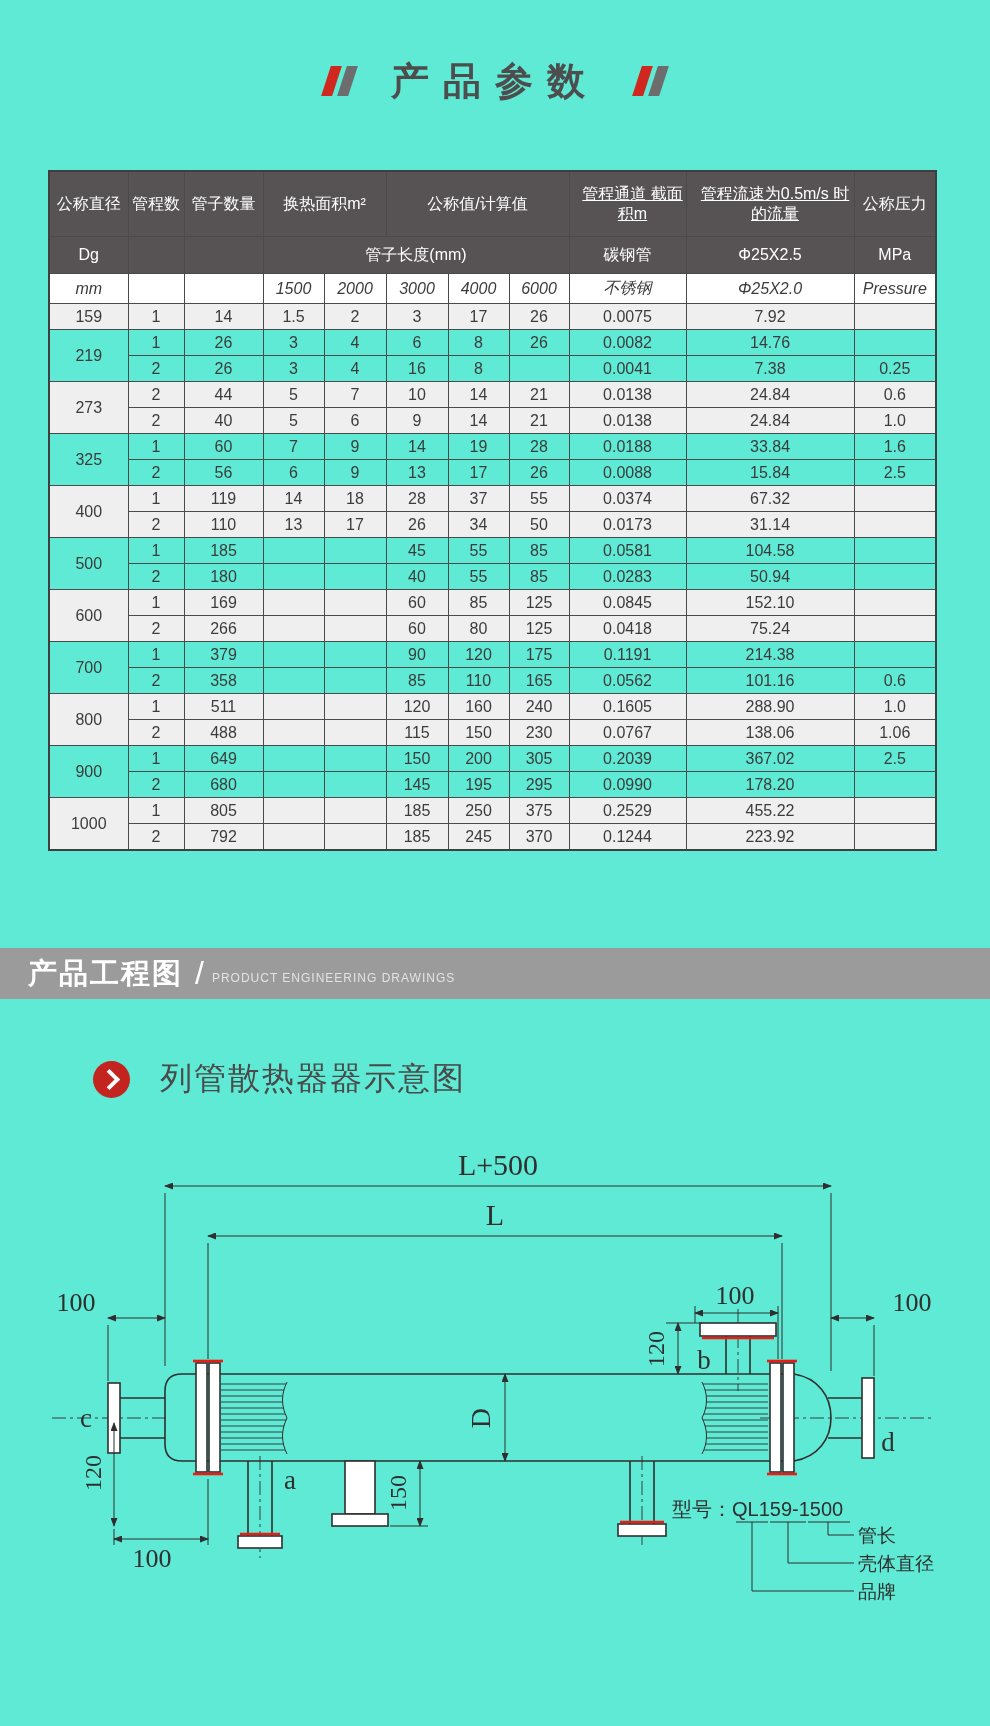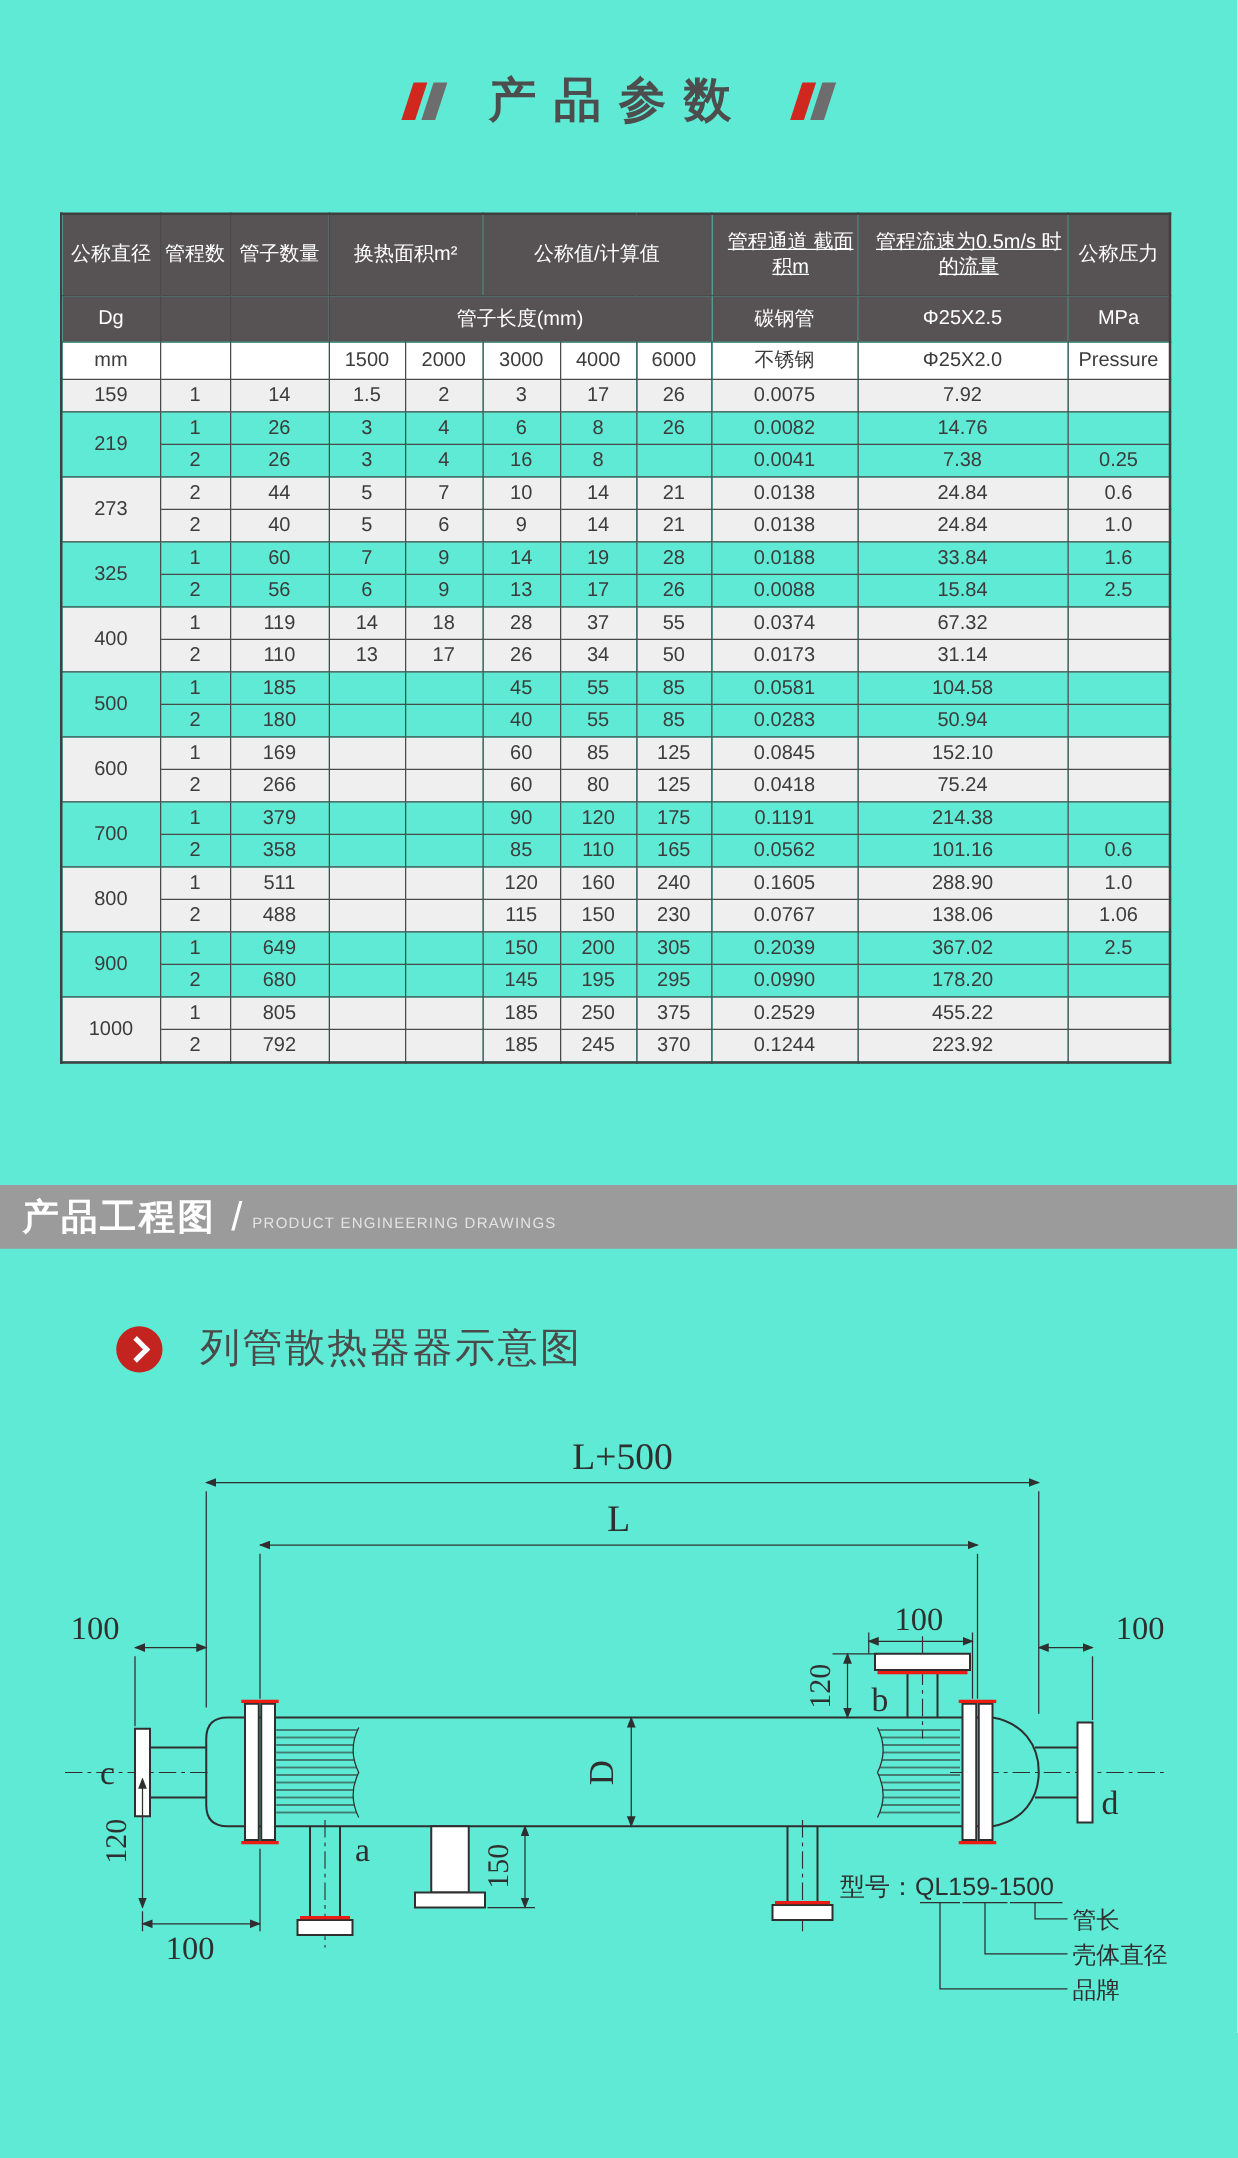--- a/index.html
+++ b/index.html
@@ -14,26 +14,26 @@
   .page-title{font-size:38px;font-weight:bold;color:#4d4d4d;letter-spacing:14px;line-height:46px;}
 
   
   table.spec{border-collapse:collapse;table-layout:fixed;width:887px;margin:66px 0 0 48px;
     border:2px solid #3f3f3f;font-size:16px;color:#3c3c3c;}
   table.spec th,table.spec td{border:1px solid #4a4a4a;text-align:center;padding:0 2px;
     overflow:hidden;font-weight:normal;}
   tr.h1 th{background:#575355;color:#ffffff;height:64px;font-size:16px;line-height:1.25;}
   tr.h1 th.al{text-align:center;padding-left:12px;text-decoration:underline;}
   tr.h2 th{background:#575355;color:#ffffff;height:36px;font-size:16px;margin-left:25px;}
-  tr.h3 td{background:#ffffff;height:29px;}
+  tr.h3 td{background:#ffffff;height:29px;font-style:italic;}
   tbody td{height:25px;}
   tbody tr.stripe td{background:#efefef;}
 
   
-  .banner{margin-top:97px;height:51px;background:#9b9b9b;display:flex;align-items:center;padding-left:18px;box-sizing:border-box;}
+  .banner{margin-top:97px;height:51px;background:#9b9b9b;display:flex;align-items:center;padding-left:28px;box-sizing:border-box;}
   .banner .cn{color:#ffffff;font-size:29px;font-weight:bold;letter-spacing:2px;}
   .banner .slash{color:#ffffff;font-size:32px;font-weight:300;margin:0 8px 0 12px;}
   .banner .en{color:rgba(255,255,255,0.72);font-size:12px;letter-spacing:1px;margin-top:8px;}
 
   
   .diagram-heading{margin:60px 0 0 93px;height:40px;display:flex;align-items:center;gap:30px;}
   .chevron-circle{width:37px;height:37px;border-radius:50%;background:#c4241f;display:flex;align-items:center;justify-content:center;flex:0 0 auto;}
   .chevron-circle .chev{display:block;width:11px;height:11px;border-top:4px solid #fff;border-right:4px solid #fff;transform:rotate(45deg);margin-left:-4px;}
   .diagram-title{font-size:32px;color:#4a4a4a;letter-spacing:2px;}
 

